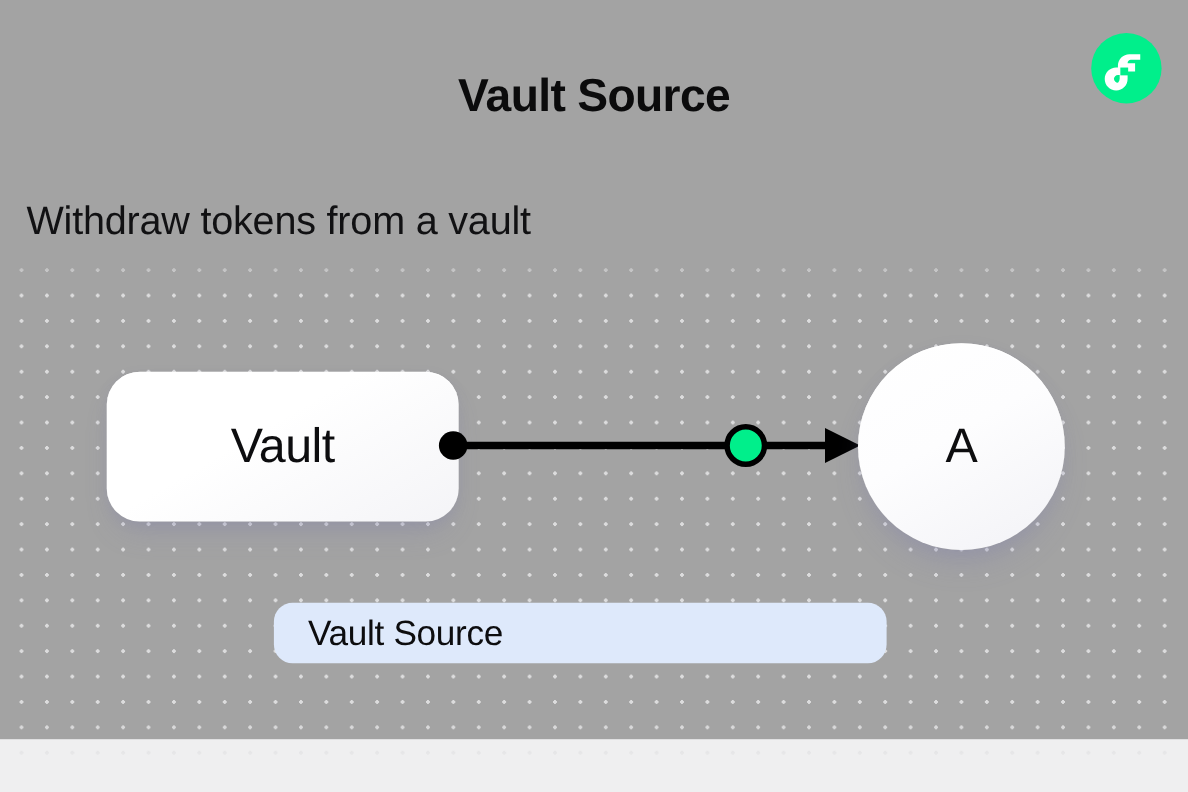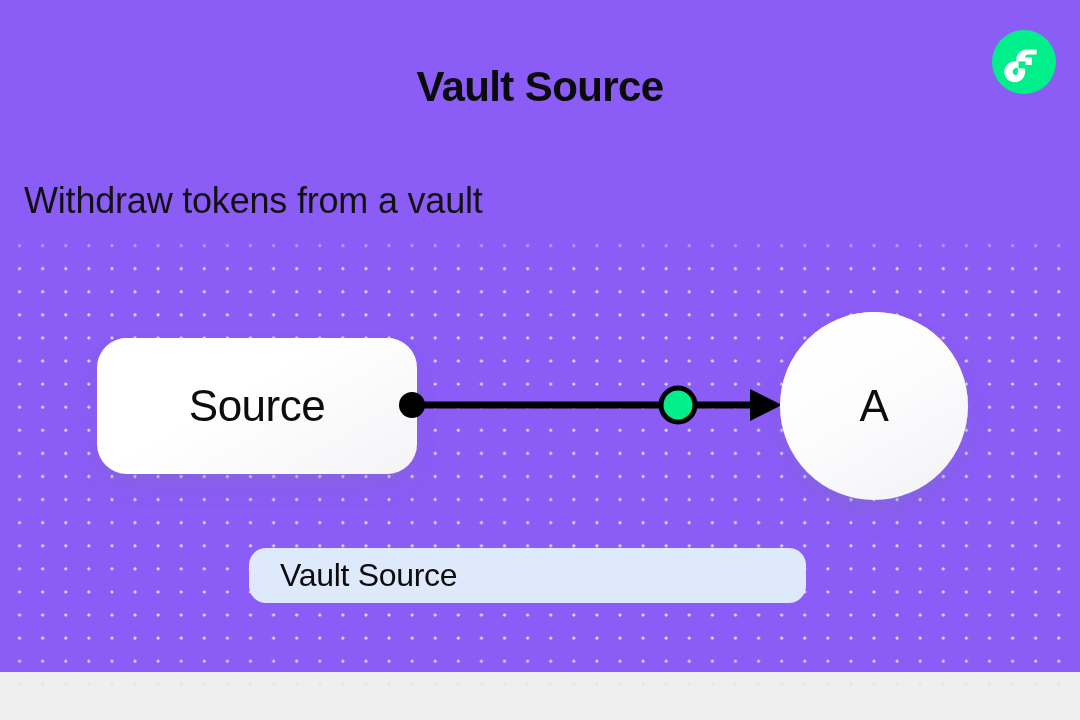--- a/index.html
+++ b/index.html
@@ -10,21 +10,21 @@
     width: 1080px;
     height: 720px;
     background: #efeff0;
     font-family: "Liberation Sans", sans-serif;
     overflow: hidden;
   }
   #stage {
     position: relative;
     width: 1080px;
     height: 672px;
-    background: #8b5cf6;
+    background: #a3a3a3;
   }
 
   
   #dot-grid {
     position: absolute;
     left: 0;
     top: 228px;
     width: 1080px;
     height: 480px;
     background-image: radial-gradient(#dcdcdd 1.45px, rgba(0,0,0,0) 1.6px);
@@ -186,21 +186,21 @@
     <svg width="64" height="64" viewBox="0 0 64 64" aria-hidden="true">
       <path d="M44.6 19.4h-9.9c-5.7 0-10.4 4.6-10.4 10.4v1.6h-1.6c-5.7 0-10.4 4.6-10.4 10.4s4.6 10.4 10.4 10.4 10.4-4.6 10.4-10.4v-6.8h6.8v-7.5h-6.8v-0.2c0-1.6 1.3-2.9 2.9-2.9h8.6v-5z" fill="#ffffff"></path>
       <path d="M24.3 45.3c-2 0-3.6-1.6-3.6-3.6s1.6-3.6 3.6-3.6h1.6v3.6c0 2-1.6 3.6-1.6 3.6z" fill="#00ef8b"></path>
       <rect x="26.5" y="31.4" width="7.1" height="7.1" fill="#00ef8b"></rect>
     </svg>
   </div>
 
   <div id="diagram">
 
     <div class="node-rect">
-      <span class="node-label">Source</span>
+      <span class="node-label">Vault</span>
     </div>
 
     <svg id="edge-svg" viewBox="0 0 410 60">
       <defs>
         <linearGradient id="edgeGrad" x1="0" y1="0" x2="1" y2="0">
           <stop offset="0%" stop-color="#000000"></stop>
           <stop offset="55%" stop-color="#000000"></stop>
           <stop offset="78%" stop-color="#0b7a4c"></stop>
           <stop offset="95%" stop-color="#00ef8b"></stop>
         </linearGradient>

